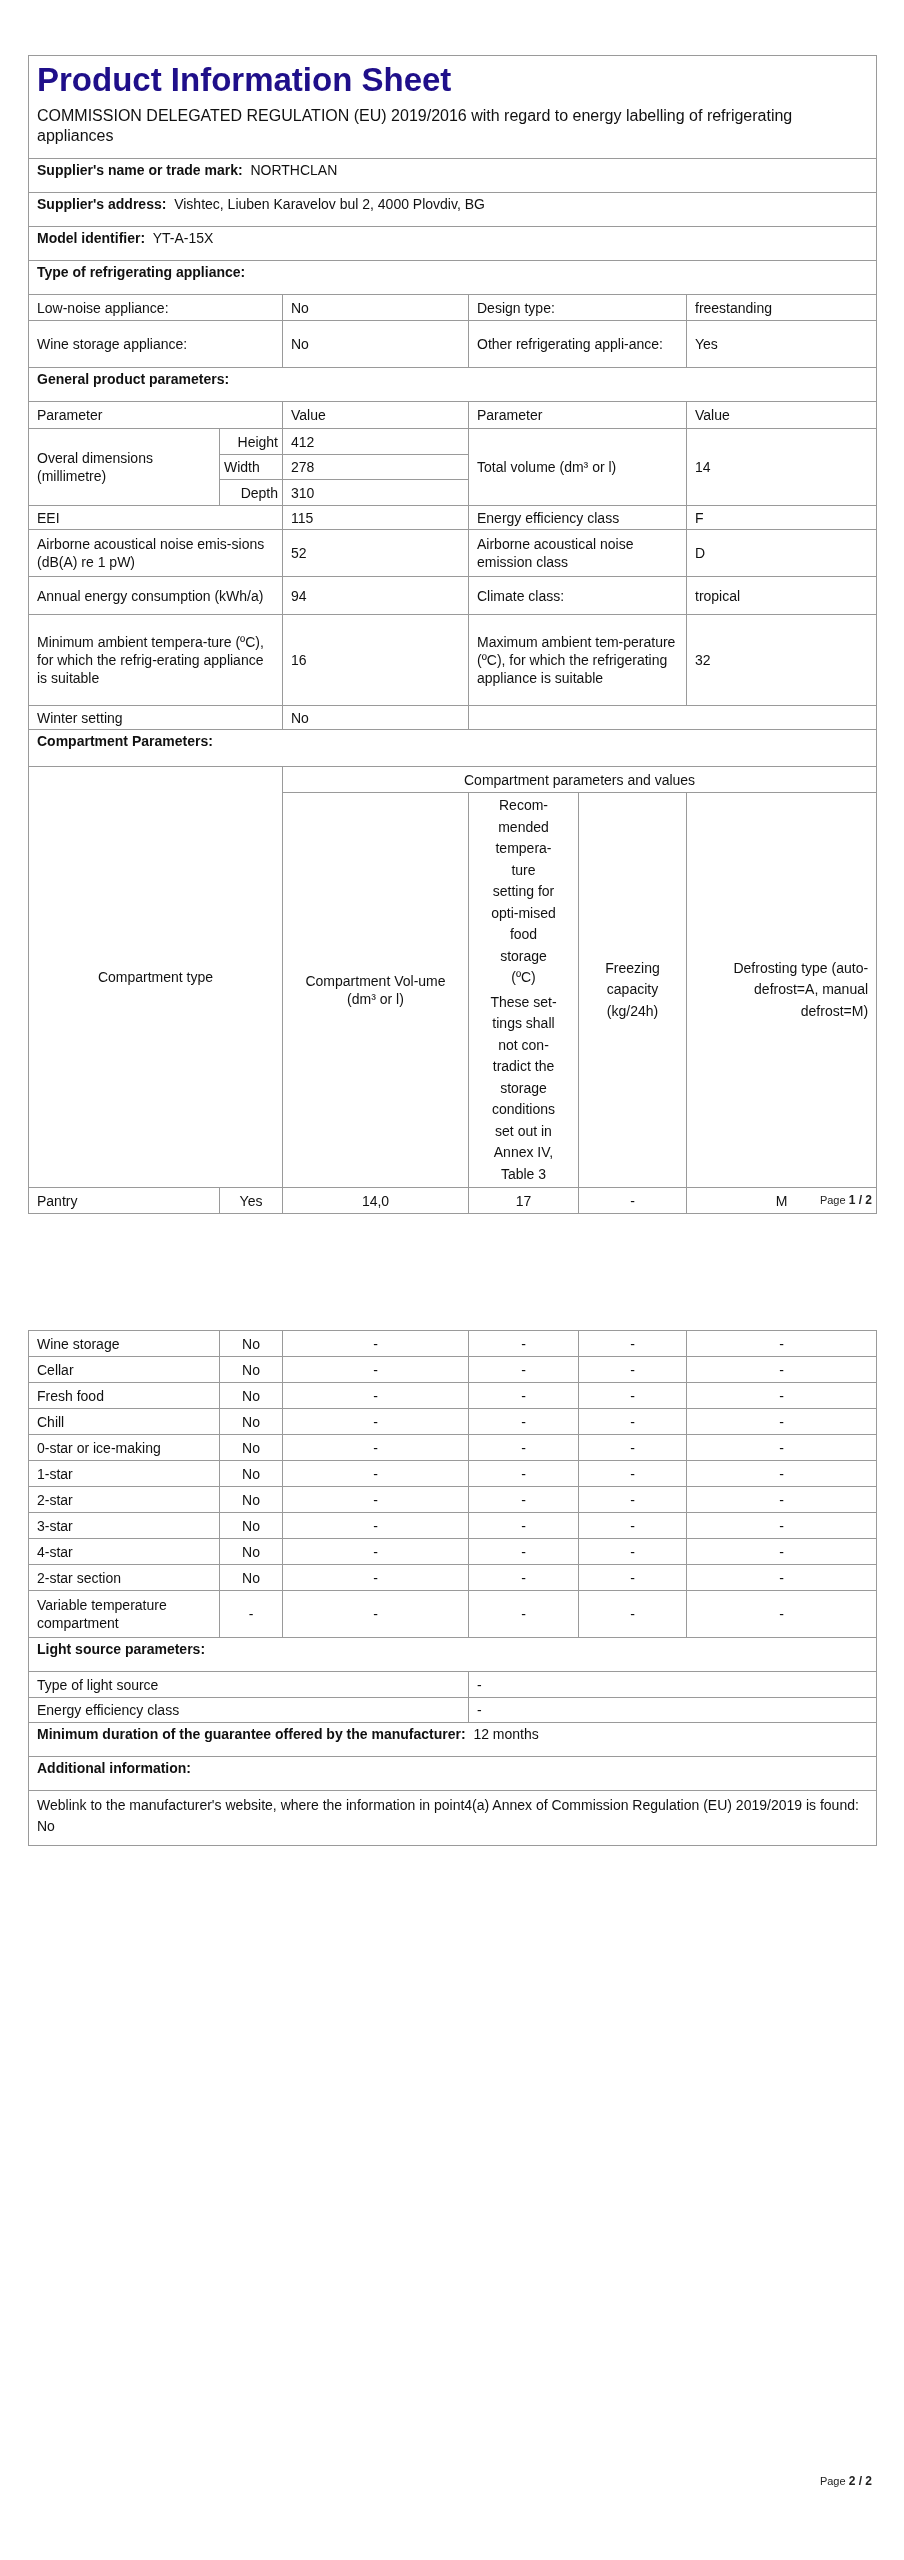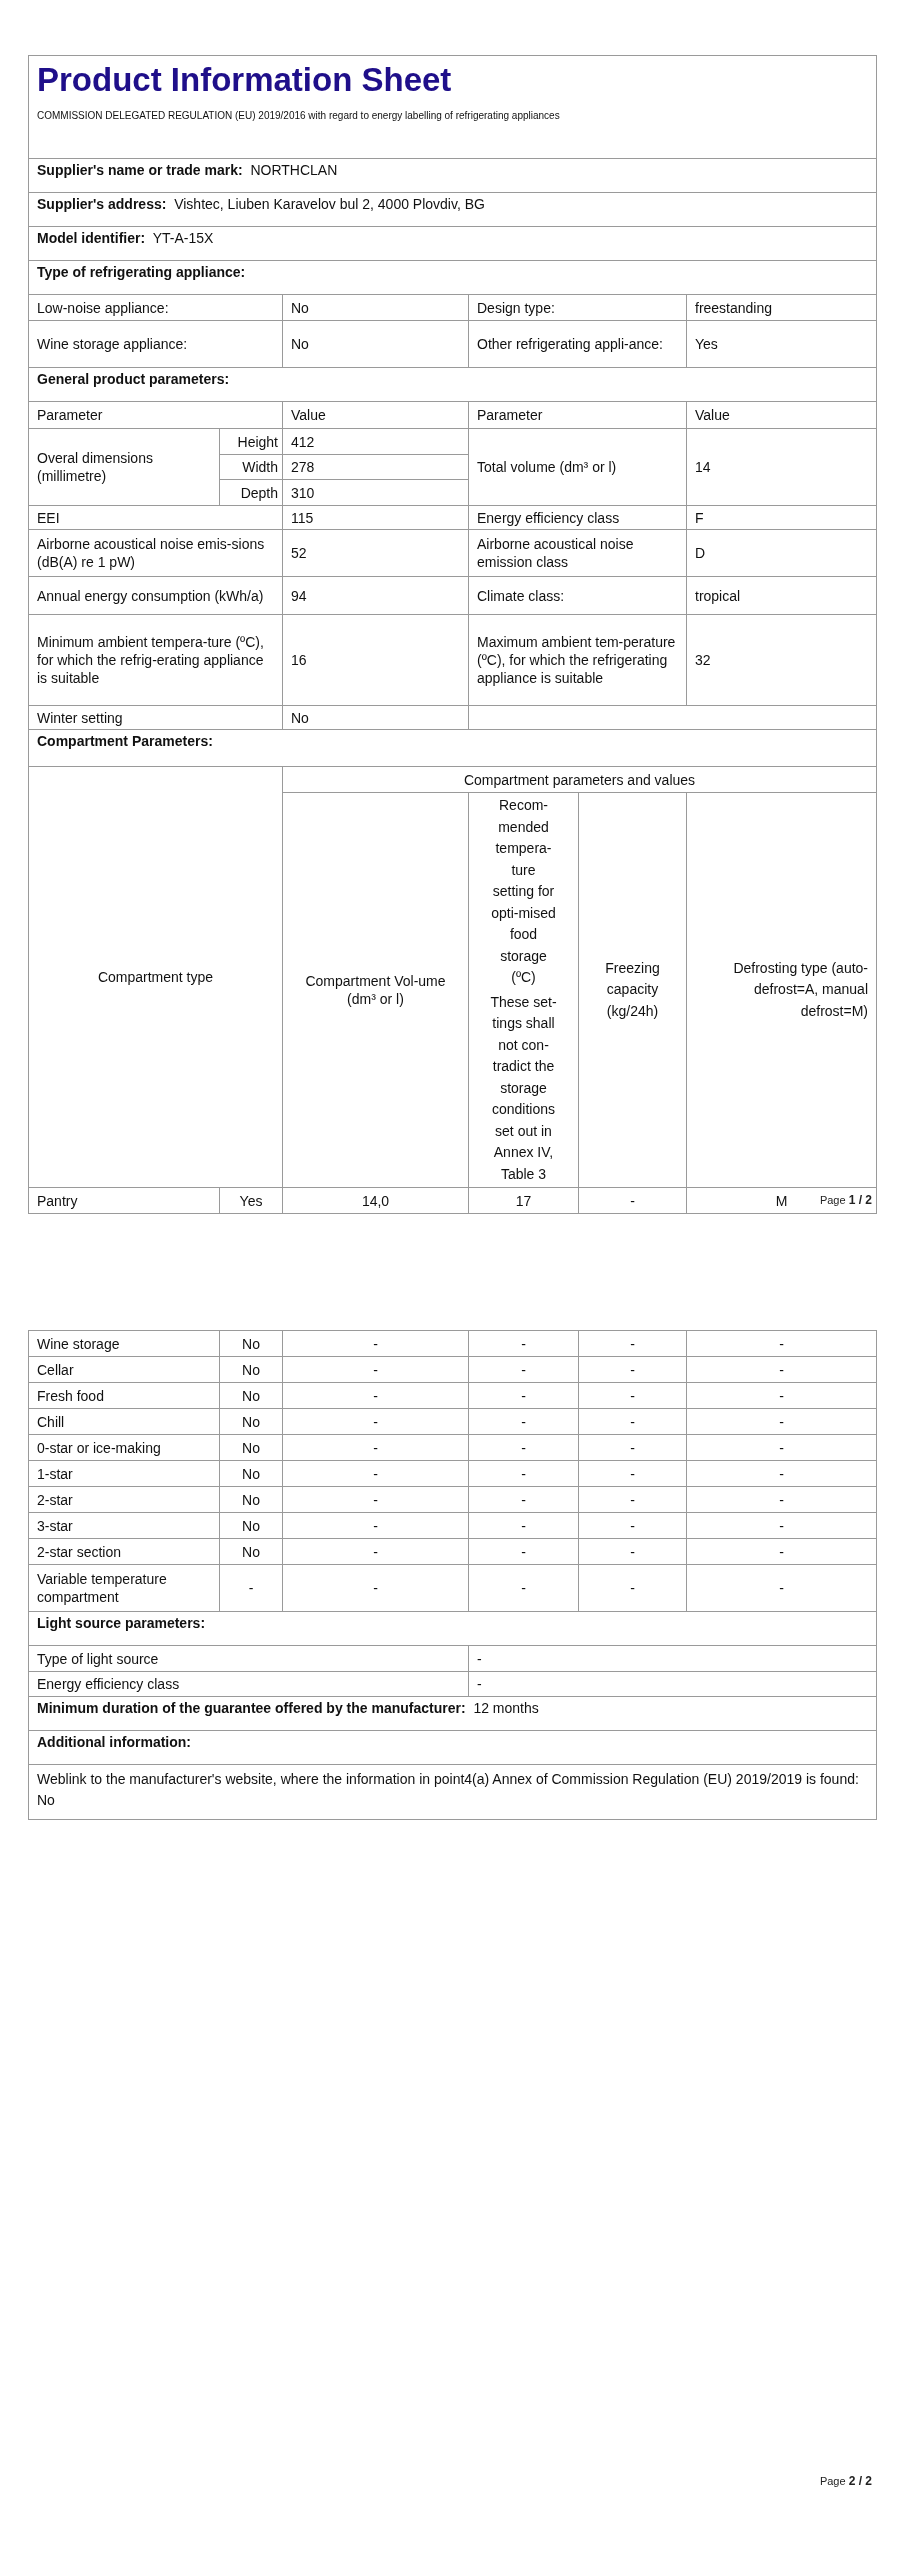--- a/index.html
+++ b/index.html
@@ -6,21 +6,21 @@
   html, body { width: 904px; height: 2560px; background: #ffffff; }
   body { font-family: "Liberation Sans", sans-serif; color: #111; font-size: 14px; position: relative; }
   .page { position: absolute; left: 0; width: 904px; }
   #page1 { top: 0; height: 1280px; }
   #page2 { top: 1280px; height: 1280px; }
   table { border-collapse: collapse; table-layout: fixed; position: absolute; left: 28px; width: 848px; }
   td { border: 1.5px solid #9a9a9a; padding: 2px 8px; vertical-align: middle; line-height: 18px; font-size: 14px; }
   .b { font-weight: bold; }
   .c { text-align: center; }
   .title { color: #1f0f8a; font-weight: bold; font-size: 33px; line-height: 40px; padding-top: 4px; }
-  .sub { font-size: 10px; line-height: 20px; margin-top: 6px; }
+  .sub { font-size: 16px; line-height: 20px; margin-top: 6px; }
   .secthead { height: 34px; vertical-align: top; }
   .pagenum { position: absolute; right: 32px; font-size: 11px; color: #222; }
   .pagenum b { font-size: 12px; }
   .just { text-align: justify; text-align-last: justify; }
 </style>
 </head>
 <body>
 
 <div class="page" id="page1">
   <table style="top:55px;">
@@ -82,21 +82,21 @@
       <td>Value</td>
     </tr>
     <tr style="height:26px;">
       <td rowspan="3">Overal dimensions (millimetre)</td>
       <td style="padding:2px 4px; text-align:right;">Height</td>
       <td>412</td>
       <td colspan="2" rowspan="3">Total volume (dm³ or l)</td>
       <td rowspan="3">14</td>
     </tr>
     <tr style="height:25px;">
-      <td style="padding:2px 4px; text-align:right;">Width</td>
+      <td style="padding:2px 4px; ">Width</td>
       <td>278</td>
     </tr>
     <tr style="height:26px;">
       <td style="padding:2px 4px; text-align:right;">Depth</td>
       <td>310</td>
     </tr>
     <tr style="height:24px;">
       <td colspan="2">EEI</td>
       <td>115</td>
       <td colspan="2">Energy efficiency class</td>
@@ -226,20 +226,28 @@
     </tr>
     <tr style="height:26px;">
       <td>3-star</td>
       <td class="c">No</td>
       <td class="c">-</td>
       <td class="c">-</td>
       <td class="c">-</td>
       <td class="c">-</td>
     </tr>
     <tr style="height:26px;">
+      <td>4-star</td>
+      <td class="c">No</td>
+      <td class="c">-</td>
+      <td class="c">-</td>
+      <td class="c">-</td>
+      <td class="c">-</td>
+    </tr>
+    <tr style="height:26px;">
       <td>2-star section</td>
       <td class="c">No</td>
       <td class="c">-</td>
       <td class="c">-</td>
       <td class="c">-</td>
       <td class="c">-</td>
     </tr>
     <tr style="height:47px;">
       <td>Variable temperature compartment</td>
       <td class="c">-</td>

